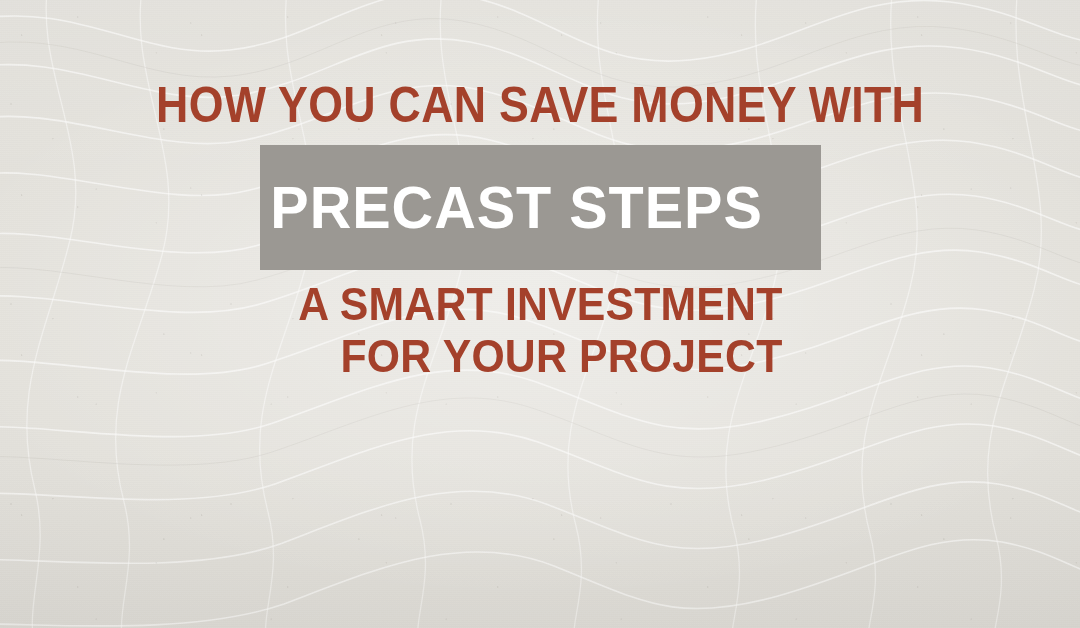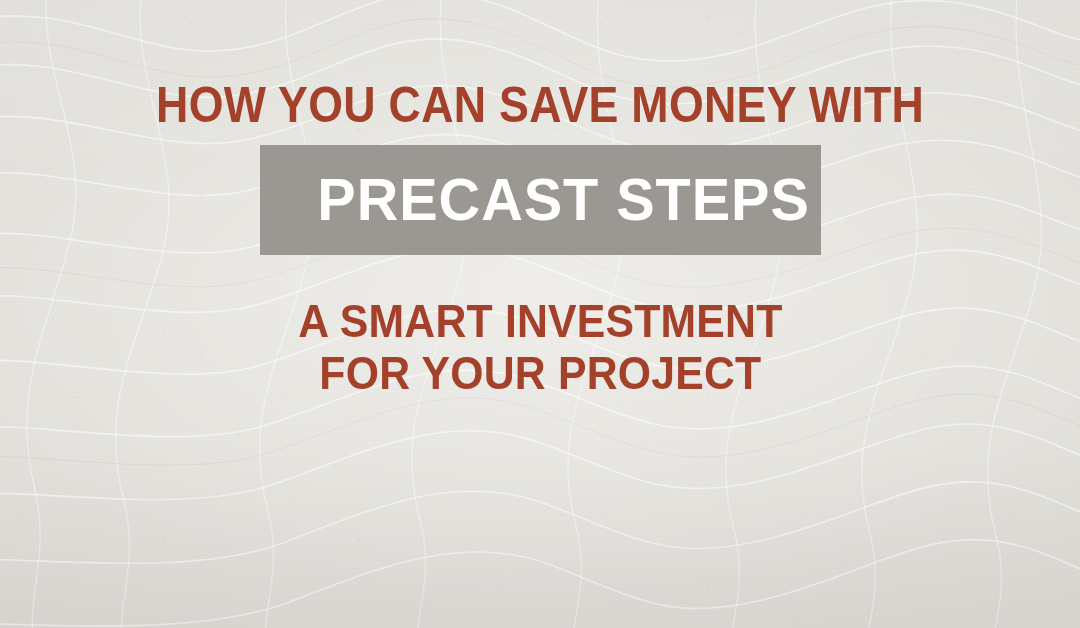--- a/index.html
+++ b/index.html
@@ -91,41 +91,41 @@
     letter-spacing: 0.3px;
     white-space: nowrap;
     transform: scaleX(0.895);
     transform-origin: center top;
     text-align: center;
   }
 
   .highlight-box {
     margin-top: 15px;
     width: 561px;
-    height: 110px;
+    height: 125px;
     background-color: #9b9893;
     display: flex;
     align-items: center;
-    justify-content: flex-end;
+    justify-content: flex-start;
   }
 
   .highlight-text {
     color: #ffffff;
     font-family: "Liberation Sans", sans-serif;
     font-weight: bold;
     font-size: 60px;
     line-height: 1.0;
     letter-spacing: 1px;
     white-space: nowrap;
     transform: scaleX(0.96);
   }
 
   .headline-bottom {
-    margin-top: 40px;
-    text-align: center;
+    margin-top: 8px;
+    text-align: right;
   }
 
   .headline-bottom .line {
     color: #a4412b;
     font-family: "Liberation Sans", sans-serif;
     font-weight: bold;
     font-size: 46px;
     line-height: 52px;
     letter-spacing: 0.2px;
     white-space: nowrap;

